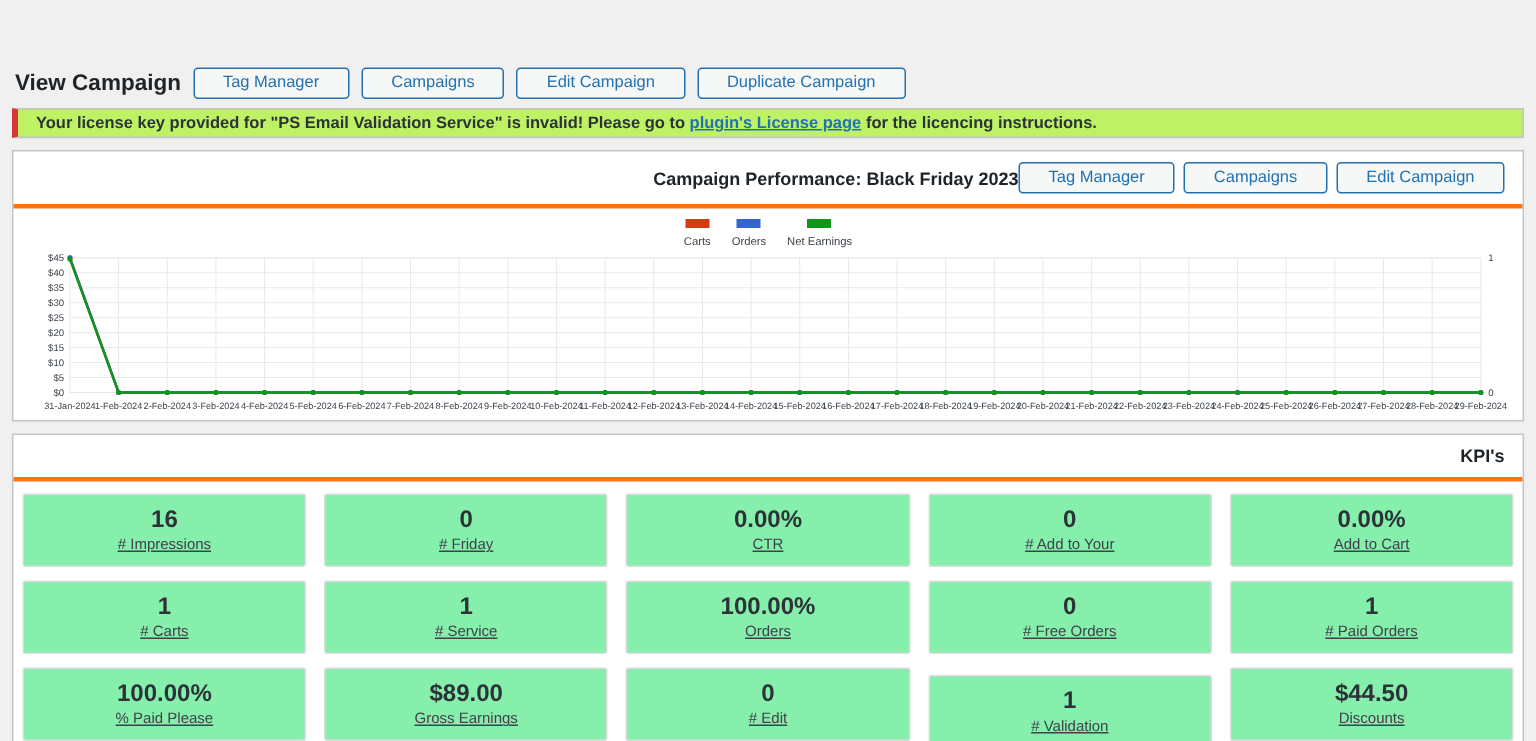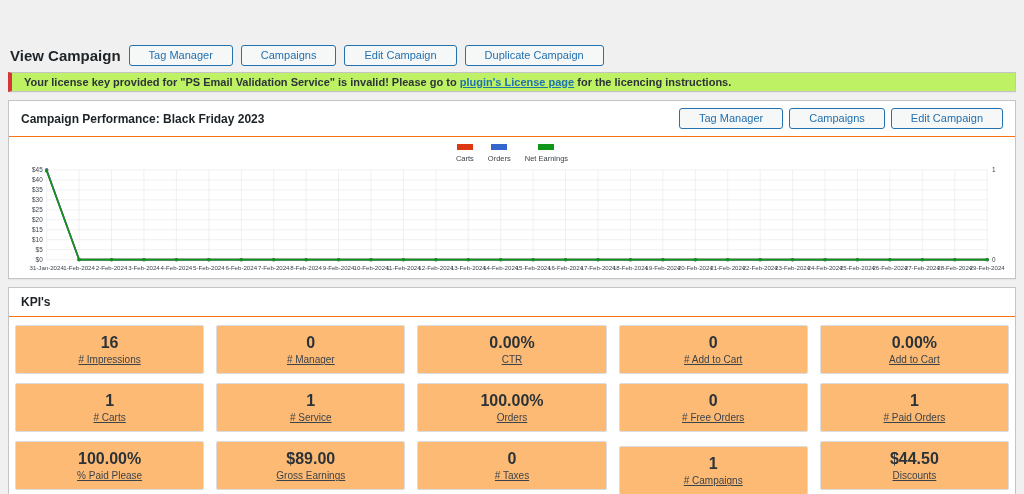--- a/index.html
+++ b/index.html
@@ -39,23 +39,23 @@
   .notice a { color: #2271b1; text-decoration: underline; cursor: pointer; }
   .panel {
     margin-top: 8px;
     background: #ffffff;
     border: 1px solid #c3c4c7;
     box-shadow: 0 1px 1px rgba(0,0,0,.04);
   }
   .panel-header {
     display: flex;
     align-items: center;
-    justify-content: space-between;
+    justify-content: flex-end;
     padding: 7px 12px;
-    border-bottom: 1px solid #f97316;
+    border-bottom: 3px solid #f97316;
   }
   .panel-title { font-size: 12px; font-weight: 700; color: #1d2327; }
   .panel-actions { display: flex; gap: 6px; }
   .chart-wrap { padding: 4px 10px 2px 10px; }
   .legend-row {
     display: flex;
     justify-content: center;
     gap: 14px;
     padding: 3px 0 1px 0;
     font-size: 7.5px;
@@ -65,21 +65,21 @@
   .legend-item .swatch { display: inline-block; width: 16px; height: 6px; }
   svg.chart { display: block; width: 100%; height: auto; font-family: "Liberation Sans", sans-serif; }
   .kpi-grid {
     display: grid;
     grid-template-columns: repeat(5, 1fr);
     gap: 9px 12px;
     align-items: start;
     padding: 8px 6px 18px 6px;
   }
   .kpi-card {
-    background: #fdba74;
+    background: #86efac;
     border: 1px solid #dcdcde;
     border-radius: 2px;
     text-align: center;
     padding: 7px 4px 8px 4px;
   }
   .kpi-card.offset { margin-top: 5px; }
   .kpi-value { font-size: 16px; font-weight: 700; color: #2c3338; line-height: 1.25; }
   .kpi-label { font-size: 10px; color: #3c434a; margin-top: 1px; text-decoration: underline; }
 </style>
 </head>
@@ -305,29 +305,29 @@
   <div class="panel-header">
     <span class="panel-title">KPI's</span>
   </div>
   <div class="kpi-grid">
     <div class="kpi-card">
       <div class="kpi-value">16</div>
       <div class="kpi-label"># Impressions</div>
     </div>
     <div class="kpi-card">
       <div class="kpi-value">0</div>
-      <div class="kpi-label"># Manager</div>
+      <div class="kpi-label"># Friday</div>
     </div>
     <div class="kpi-card">
       <div class="kpi-value">0.00%</div>
       <div class="kpi-label">CTR</div>
     </div>
     <div class="kpi-card">
       <div class="kpi-value">0</div>
-      <div class="kpi-label"># Add to Cart</div>
+      <div class="kpi-label"># Add to Your</div>
     </div>
     <div class="kpi-card">
       <div class="kpi-value">0.00%</div>
       <div class="kpi-label">Add to Cart</div>
     </div>
     <div class="kpi-card">
       <div class="kpi-value">1</div>
       <div class="kpi-label"># Carts</div>
     </div>
     <div class="kpi-card">
@@ -349,25 +349,25 @@
     <div class="kpi-card">
       <div class="kpi-value">100.00%</div>
       <div class="kpi-label">% Paid Please</div>
     </div>
     <div class="kpi-card">
       <div class="kpi-value">$89.00</div>
       <div class="kpi-label">Gross Earnings</div>
     </div>
     <div class="kpi-card">
       <div class="kpi-value">0</div>
-      <div class="kpi-label"># Taxes</div>
+      <div class="kpi-label"># Edit</div>
     </div>
     <div class="kpi-card offset">
       <div class="kpi-value">1</div>
-      <div class="kpi-label"># Campaigns</div>
+      <div class="kpi-label"># Validation</div>
     </div>
     <div class="kpi-card">
       <div class="kpi-value">$44.50</div>
       <div class="kpi-label">Discounts</div>
     </div>
     <div class="kpi-card">
       <div class="kpi-value">$44.50</div>
       <div class="kpi-label">Net Earnings</div>
     </div>
     <div class="kpi-card">

